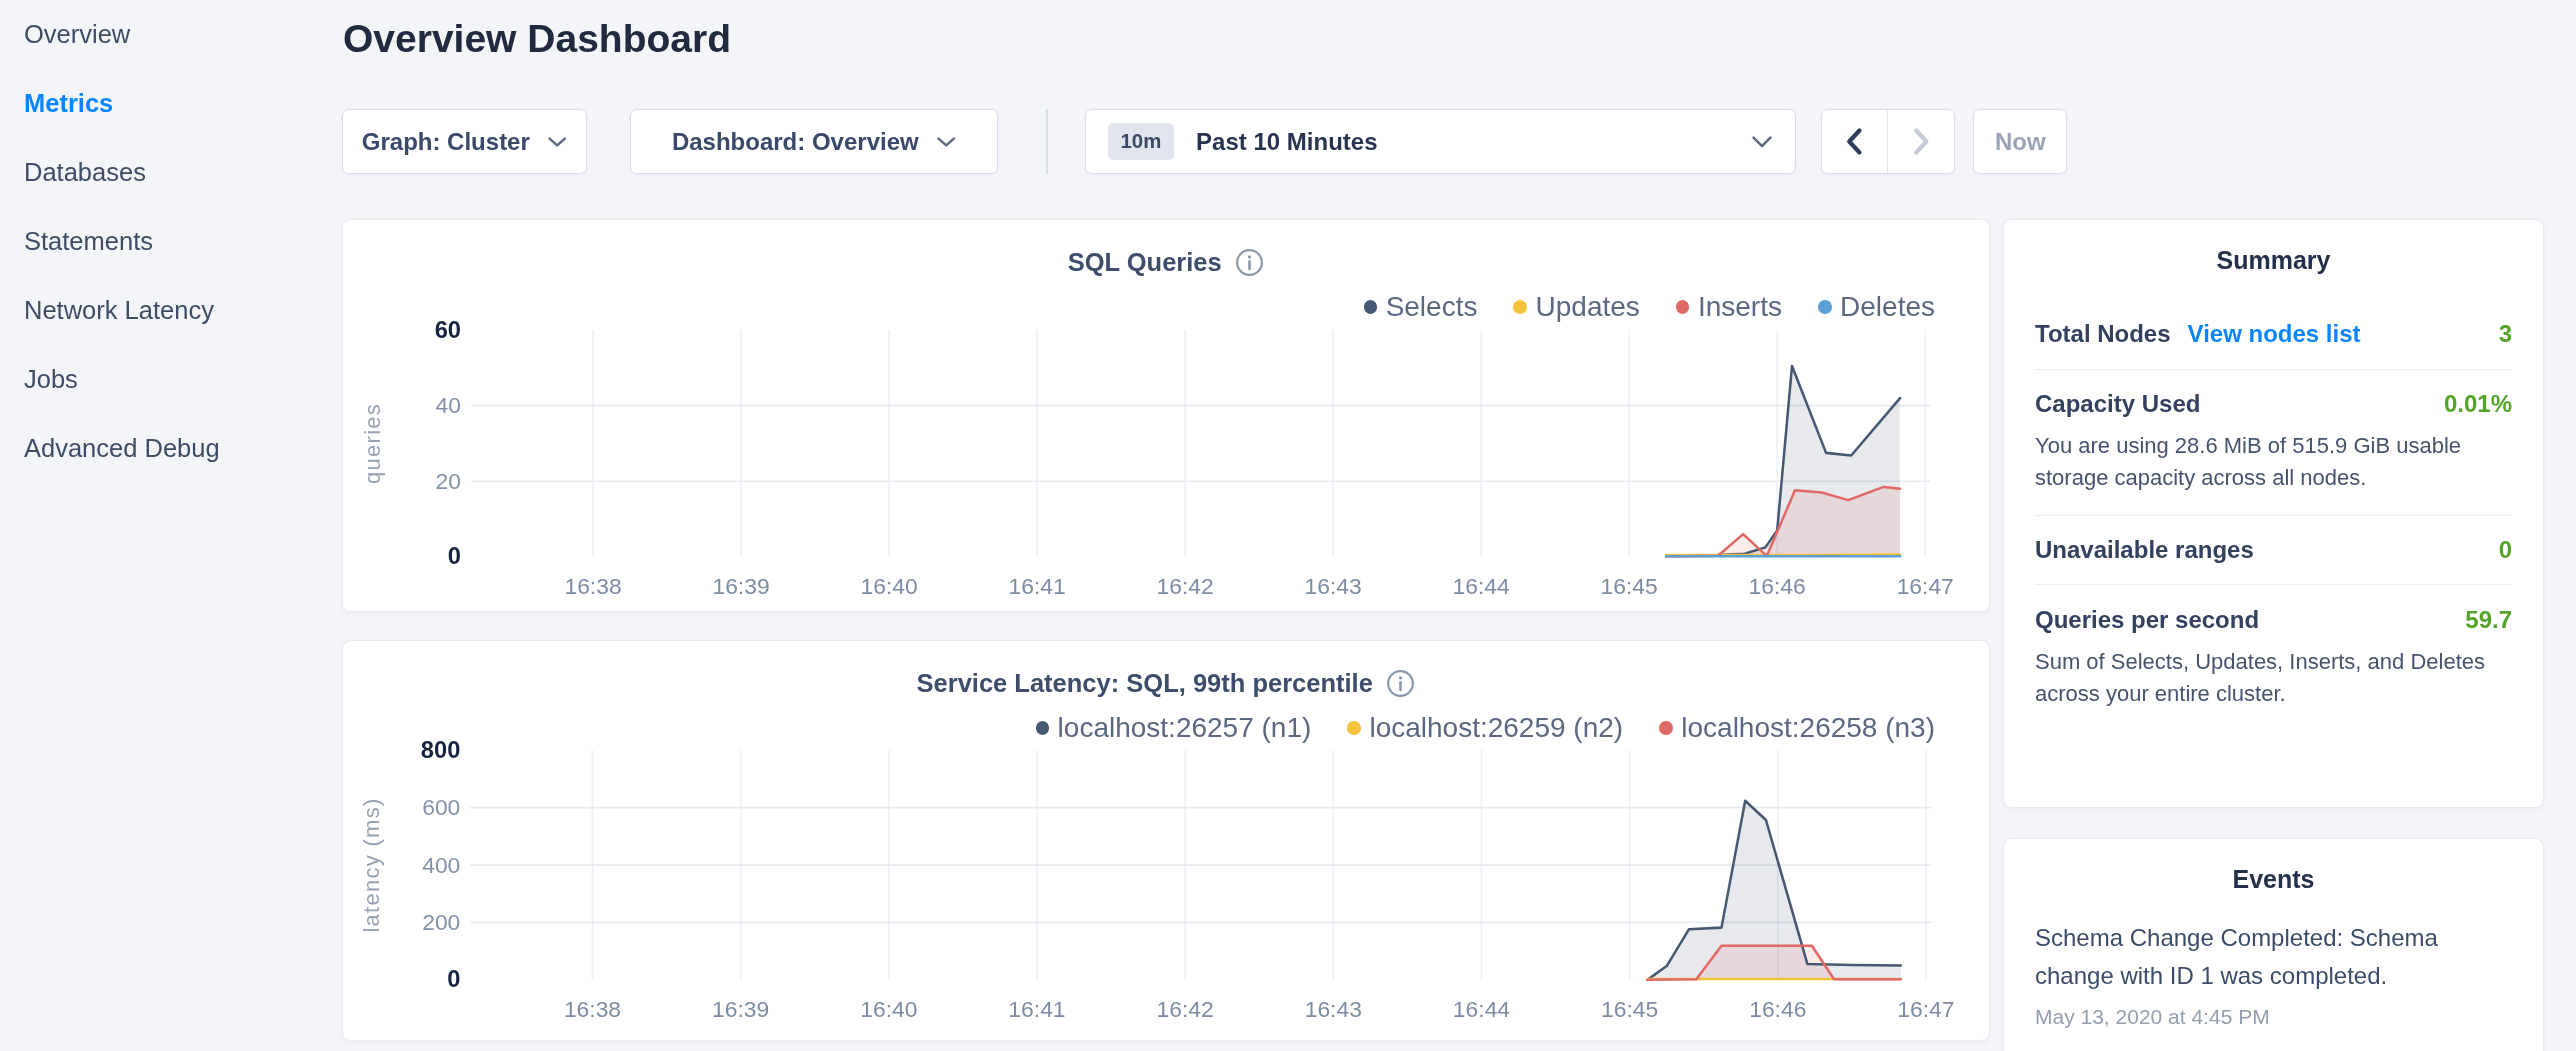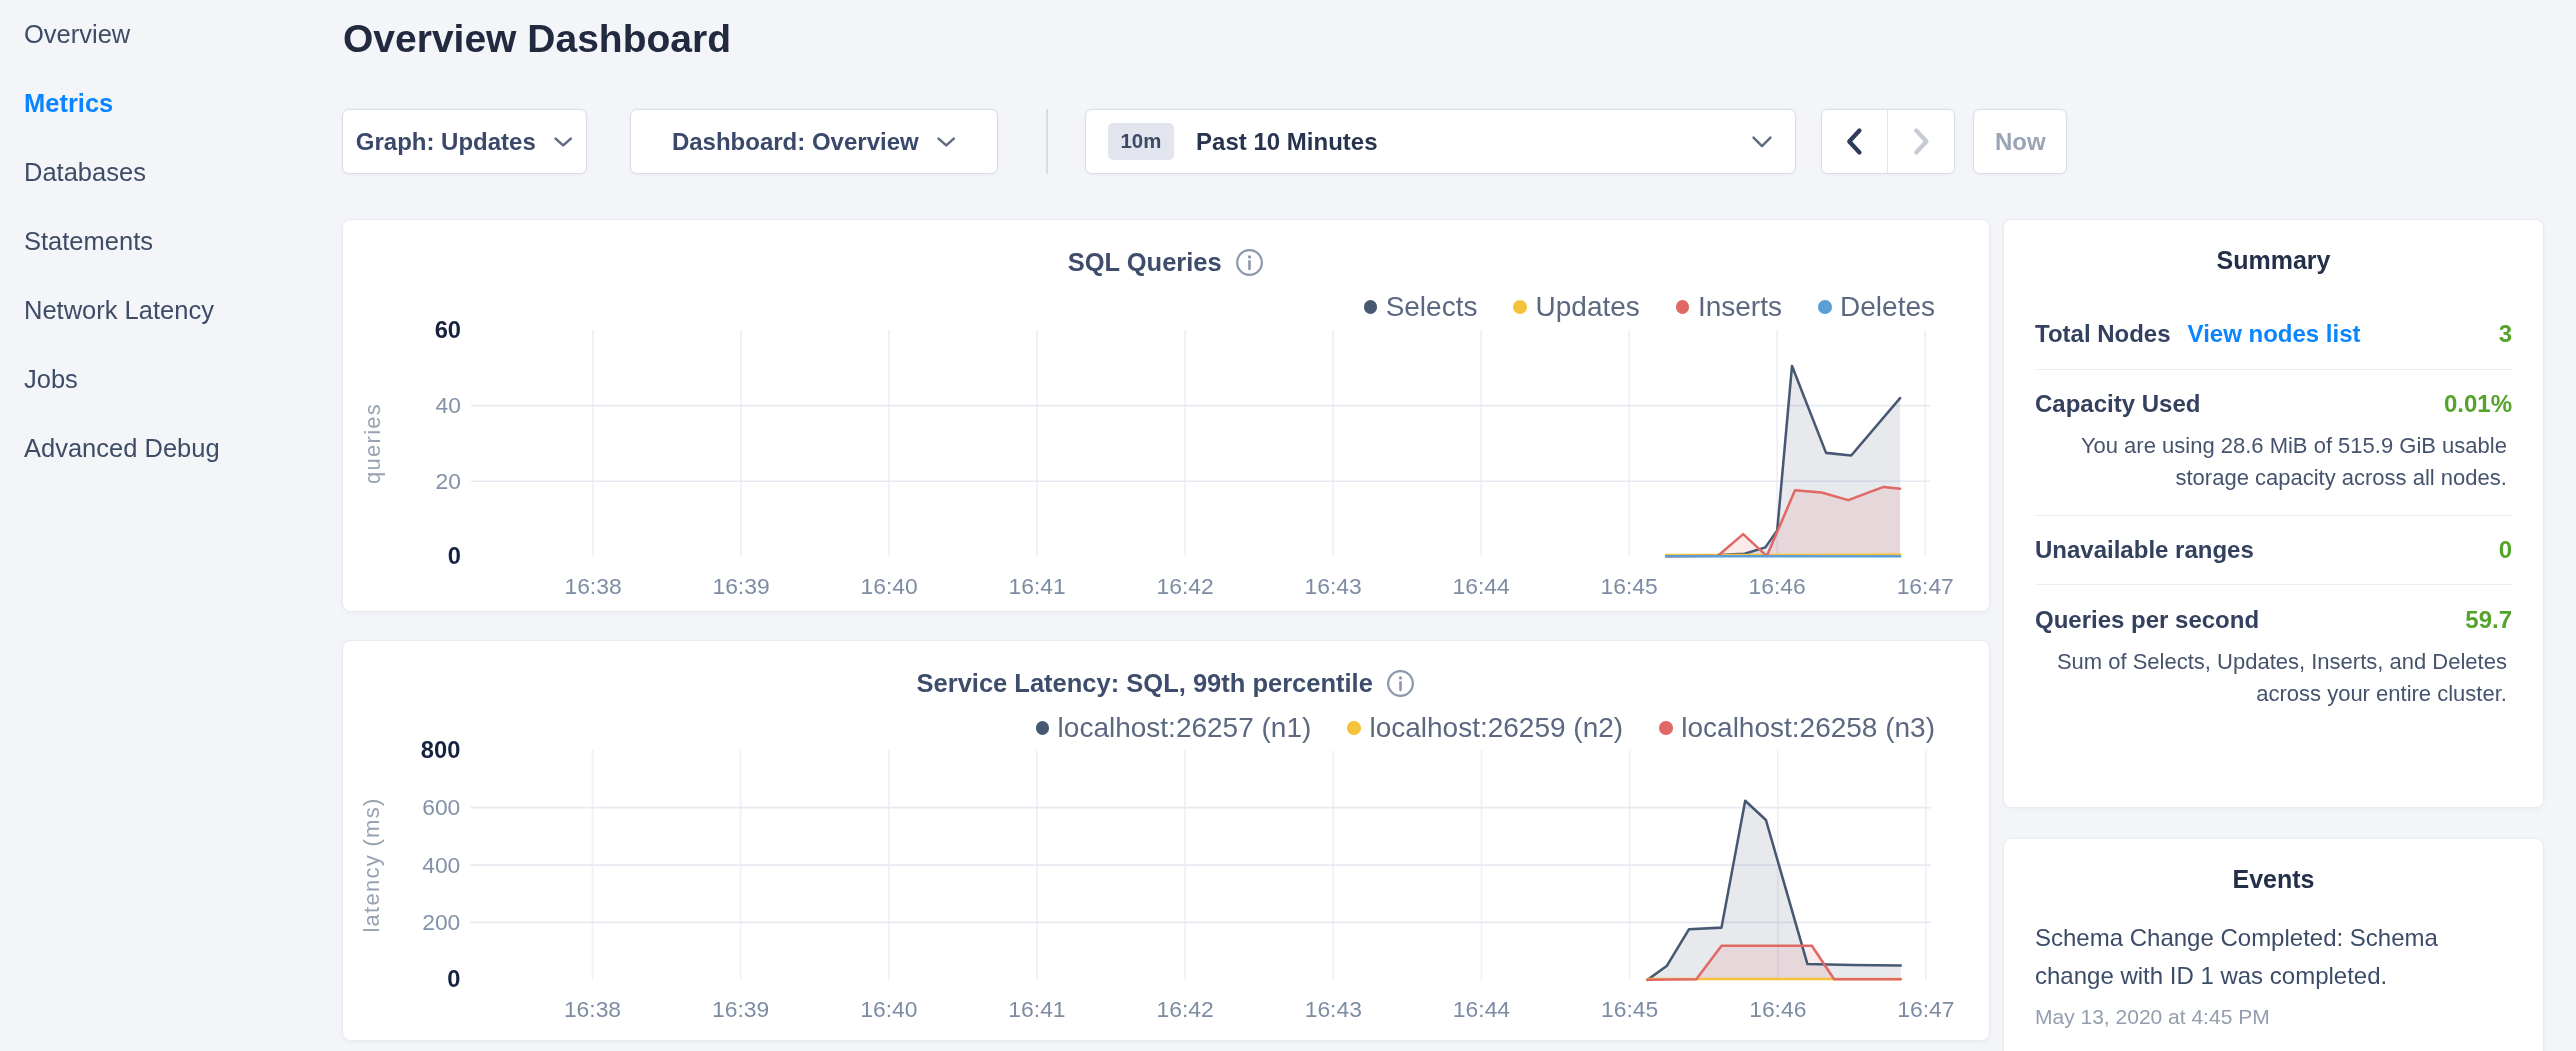--- a/index.html
+++ b/index.html
@@ -66,21 +66,21 @@
   
   .panel {
     position:absolute; left:2003px; width:541px; background:#fff;
     border:1.7px solid #e7eaf0; border-radius:8.5px; padding:0 31px;
     box-shadow:0 1.7px 5.1px rgba(40,50,80,0.04); overflow:hidden;
   }
   .panel.summary { top:219px; height:589px; }
   .panel.events { top:838px; height:281px; }
   .panel-title { text-align:center; font-size:25px; font-weight:700; color:#242f49; margin:25.5px 0 25.5px; }
   .sum-row { padding:20.4px 0; }
-  .sum-row + .sum-row { border-top:1.7px solid #eceef3;text-align:right; }
+  .sum-row + .sum-row { border-top:1.7px solid #eceef3; }
   .sum-row-top { display:flex; align-items:baseline; }
   .sum-label { font-size:24px; font-weight:700; color:#33415e; }
   .sum-link { font-size:24px; font-weight:600; color:#0b85ff; margin-left:17px; text-decoration:none; cursor:pointer; }
   .sum-value { margin-left:auto; font-size:24px; font-weight:700; color:#54a32a; white-space:nowrap; }
   .sum-desc { font-size:22px; color:#46536d; line-height:32px; margin-top:12px; padding-right:5.1px; }
   .event-item { margin-top:22px; }
   .event-text { font-size:24px; color:#3c4c68; line-height:38px; }
   .event-time { font-size:21px; color:#939eae; margin-top:10.2px; }
 </style>
 </head>
@@ -95,21 +95,21 @@
       <div class="sidebar-item">Statements</div>
       <div class="sidebar-item">Network Latency</div>
       <div class="sidebar-item">Jobs</div>
       <div class="sidebar-item">Advanced Debug</div>
     </nav>
 
   <h1 class="page-title">Overview Dashboard</h1>
 
   <div class="controls">
     <button class="btn dd dd-graph">
-      <span>Graph: Updates</span>
+      <span>Graph: Cluster</span>
       <svg width="20.4" height="12" viewBox="0 0 24 14">
           <polyline points="3,3 12,11 21,3" fill="none" stroke="#5f6b80" stroke-width="3" stroke-linecap="round" stroke-linejoin="round"></polyline>
         </svg>
     </button>
     <button class="btn dd dd-dashboard">
       <span>Dashboard: Overview</span>
       <svg width="20.4" height="12" viewBox="0 0 24 14">
           <polyline points="3,3 12,11 21,3" fill="none" stroke="#5f6b80" stroke-width="3" stroke-linecap="round" stroke-linejoin="round"></polyline>
         </svg>
     </button>

